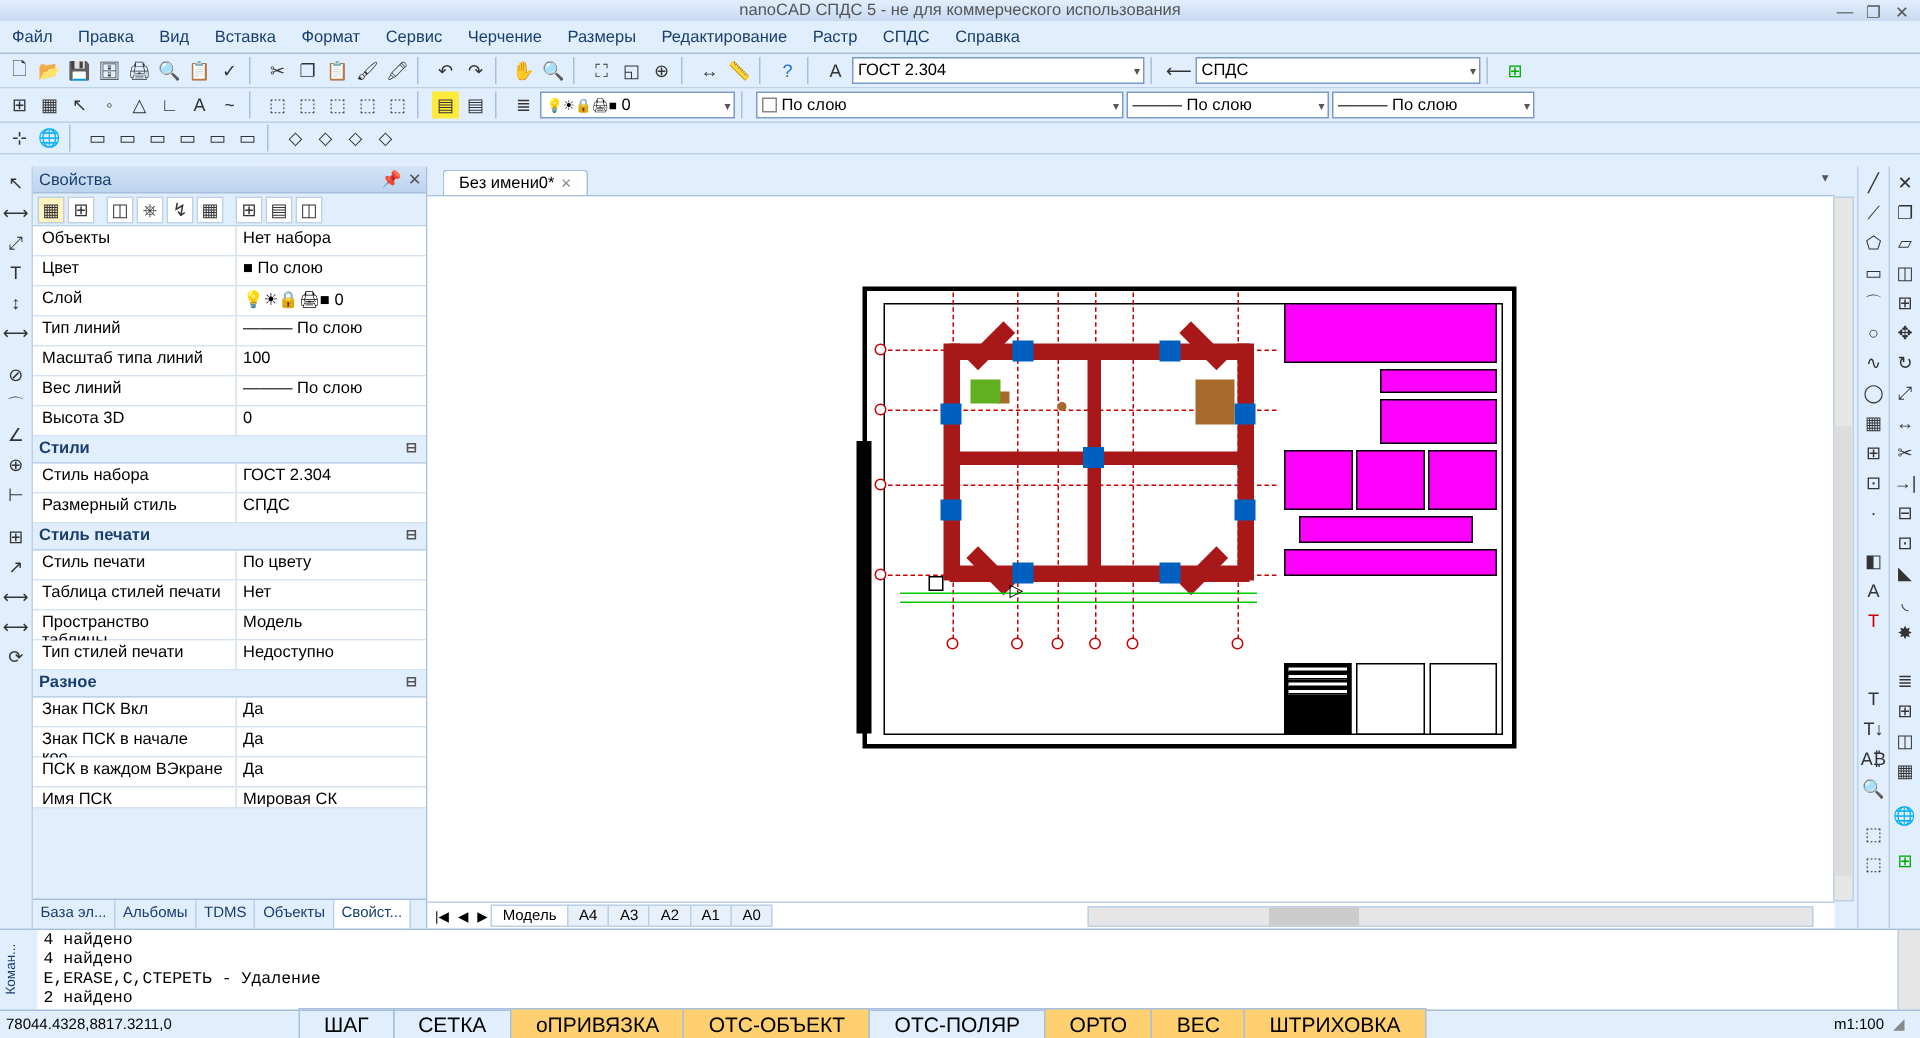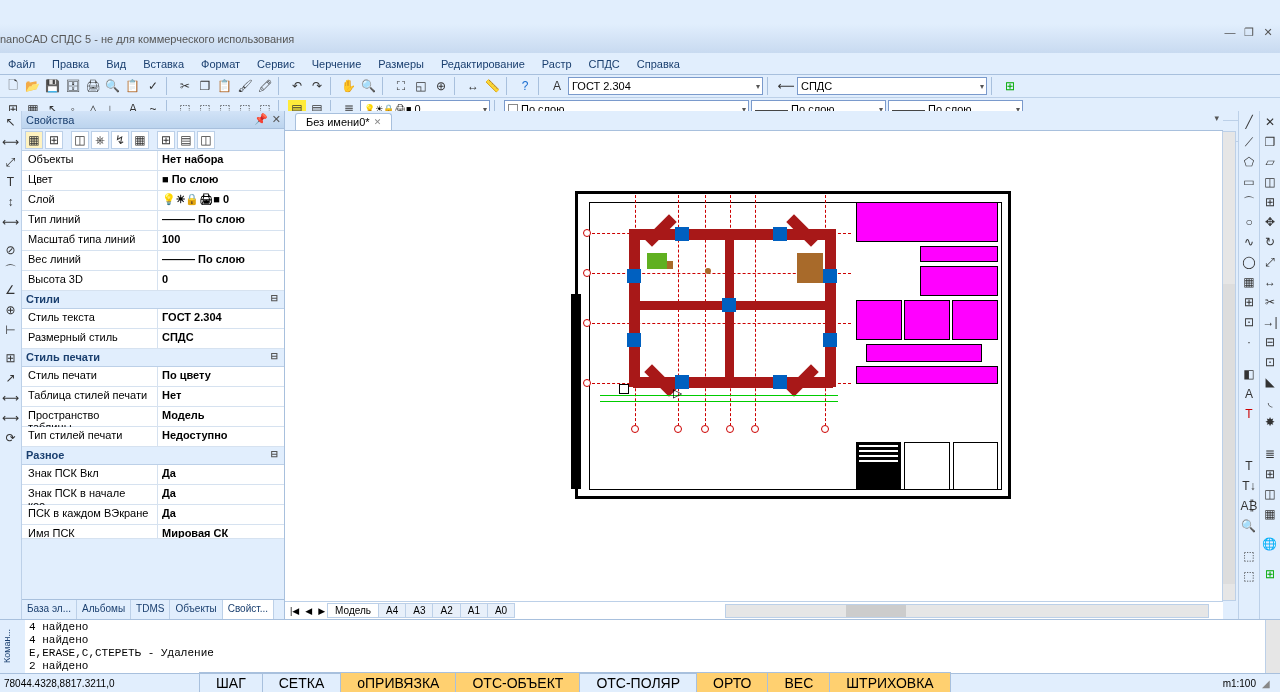--- a/index.html
+++ b/index.html
@@ -1,18 +1,18 @@
 <!DOCTYPE html>
 <html><head>
 <meta charset="utf-8">
 <style>
 * { margin:0; padding:0; box-sizing:border-box; font-family:Tahoma,Arial,sans-serif; font-size:11px; user-select:none; }
 body { width:1280px; height:692px; background:#e1eefd; overflow:hidden; position:relative; }
 
-.titlebar { height:29px; background:linear-gradient(#e1eefd,#c8daf0); display:flex; align-items:center; color:#555; position:relative;margin-top:24px; }
+.titlebar { height:14px; background:linear-gradient(#e1eefd,#c8daf0); display:flex; align-items:center; justify-content:center; color:#555; position:relative; }
 .titlebar .ctrls { position:absolute; right:4px; top:1px; display:flex; gap:3px; }
 .titlebar .ctrls span { width:16px; height:14px; display:flex; align-items:center; justify-content:center; color:#555; cursor:pointer; }
 
 .menubar { height:22px; background:#e1eefd; padding:0 6px; display:flex; align-items:center; gap:13px; color:#1a3f6f; border-bottom:1px solid #a8c0dd; }
 .menubar span { cursor:pointer; padding:2px 2px; }
 
 .tbrow { height:23px; background:#e1eefd; border-bottom:1px solid #bcd0e8; display:flex; align-items:center; padding:0 4px; gap:2px; }
 .tbtn { width:18px; height:18px; display:flex; align-items:center; justify-content:center; border:1px solid transparent; cursor:pointer; color:#333; font-size:12px; }
 .sep { width:6px; height:18px; border-left:1px solid #a8c0dd; margin:0 2px; }
 .combo { height:18px; background:#fff; border:1px solid #7a9acc; display:flex; align-items:center; padding:0 3px; position:relative; }
@@ -20,21 +20,21 @@
 
 .main { position:absolute; top:111px; left:0; right:0; bottom:73px; display:flex; }
 
 .props-panel { width:285px; background:#e1eefd; border-right:1px solid #a8c0dd; display:flex; flex-direction:column; }
 .props-hdr { height:18px; background:linear-gradient(#d2e3f7,#bcd4ee); border-bottom:1px solid #a8c0dd; display:flex; align-items:center; padding:0 4px; color:#1a3f6f; position:relative; }
 .props-hdr .pactions { position:absolute; right:3px; display:flex; gap:4px; font-size:10px; color:#555; }
 .prop-tools { height:22px; background:#e1eefd; border-bottom:1px solid #bcd0e8; display:flex; align-items:center; padding:0 3px; gap:2px; }
 .prop-tools .tbtn { border:1px solid #bcd0e8; background:#fff; }
 .prop-row { height:20px; display:flex; border-bottom:1px solid #d6e2f0; }
 .prop-name { width:135px; padding:2px 6px; color:#000; background:#fff; }
-.prop-val { flex:1; padding:2px 4px; background:#fff; border-left:1px solid #d6e2f0; color:#000;font-weight:bold; }
+.prop-val { flex:1; padding:2px 4px; background:#fff; border-left:1px solid #d6e2f0; color:#000; }
 .prop-sect { height:18px; background:#e1eefd; color:#1a3f6f; font-weight:bold; padding:2px 4px; border-bottom:1px solid #bcd0e8; position:relative; }
 .prop-sect::after { content:'⊟'; position:absolute; right:6px; font-size:9px; color:#555; }
 .prop-tabs { height:20px; border-top:1px solid #a8c0dd; display:flex; background:#e1eefd; }
 .prop-tabs span { padding:3px 5px; border-right:1px solid #bcd0e8; cursor:pointer; font-size:10px; color:#1a3f6f; }
 .prop-tabs span.act { background:#fff; }
 
 .vtoolbar { width:22px; background:#e1eefd; border-right:1px solid #bcd0e8; display:flex; flex-direction:column; padding:2px 0; gap:2px; align-items:center; }
 .vtoolbar .tbtn { width:18px; height:18px; }
 
 .canvas-area { flex:1; display:flex; flex-direction:column; position:relative; }
@@ -279,21 +279,21 @@
     <div class="prop-row">
           <div class="prop-name">Вес линий</div>
           <div class="prop-val">——— По слою</div>
         </div>
     <div class="prop-row">
           <div class="prop-name">Высота 3D</div>
           <div class="prop-val">0</div>
         </div>
     <div class="prop-sect">Стили</div>
     <div class="prop-row">
-          <div class="prop-name">Стиль текста</div>
+          <div class="prop-name">Стиль набора</div>
           <div class="prop-val">ГОСТ 2.304</div>
         </div>
     <div class="prop-row">
           <div class="prop-name">Размерный стиль</div>
           <div class="prop-val">СПДС</div>
         </div>
     <div class="prop-sect">Стиль печати</div>
     <div class="prop-row">
           <div class="prop-name">Стиль печати</div>
           <div class="prop-val">По цвету</div>

